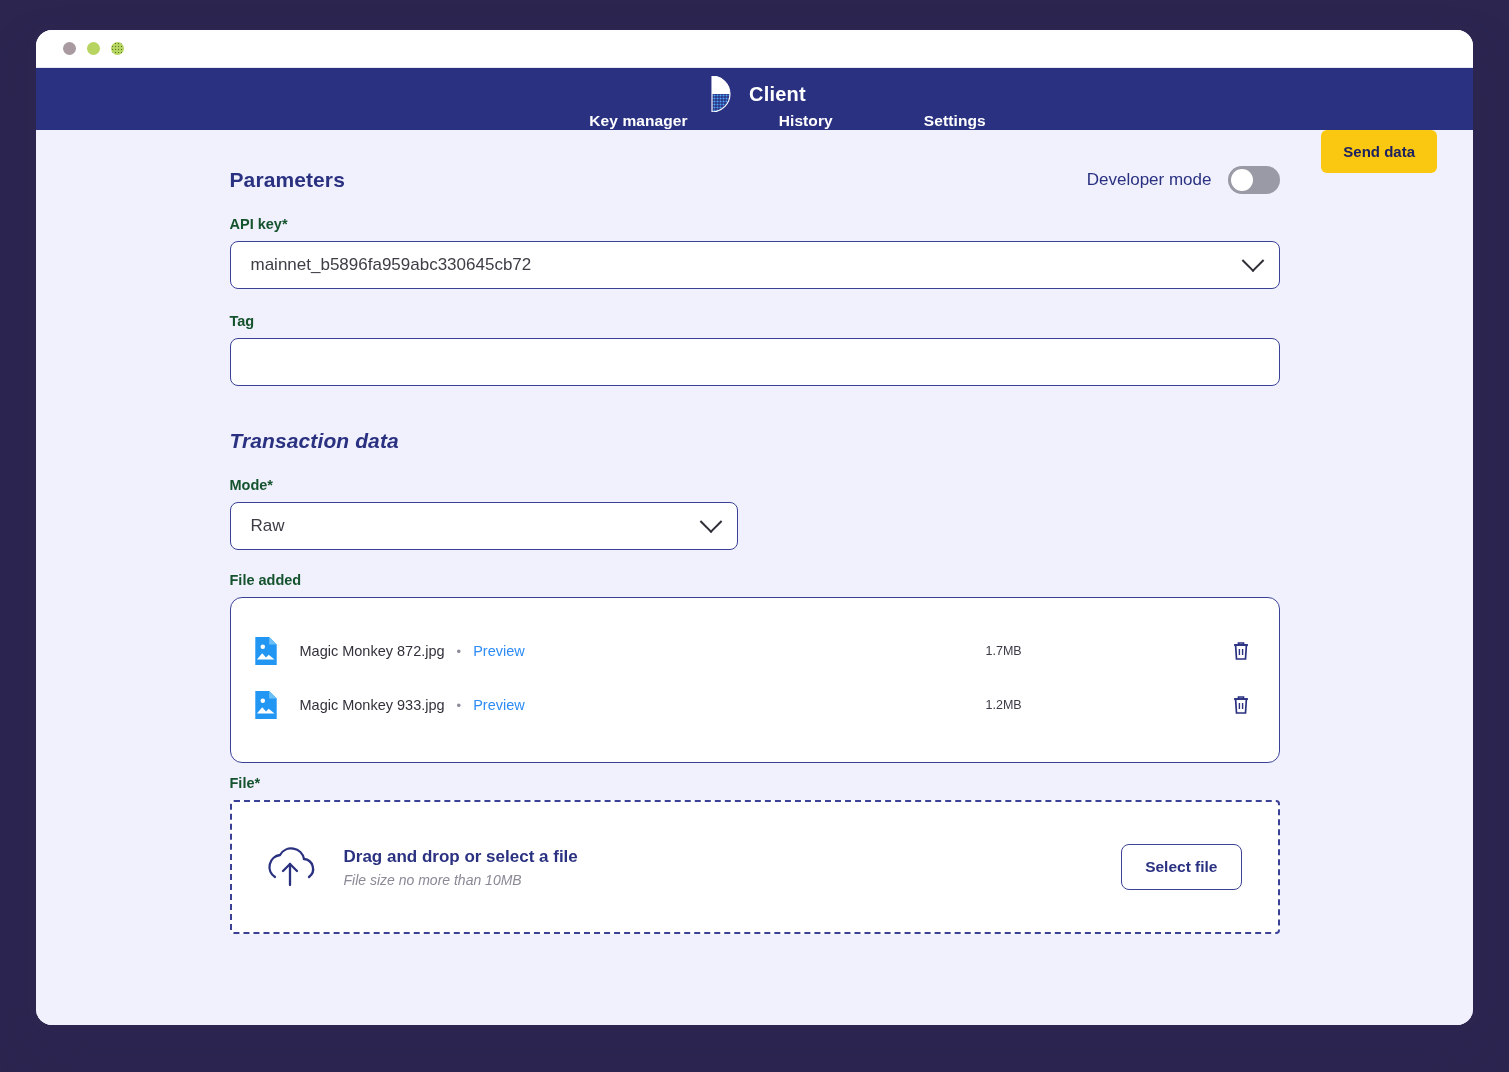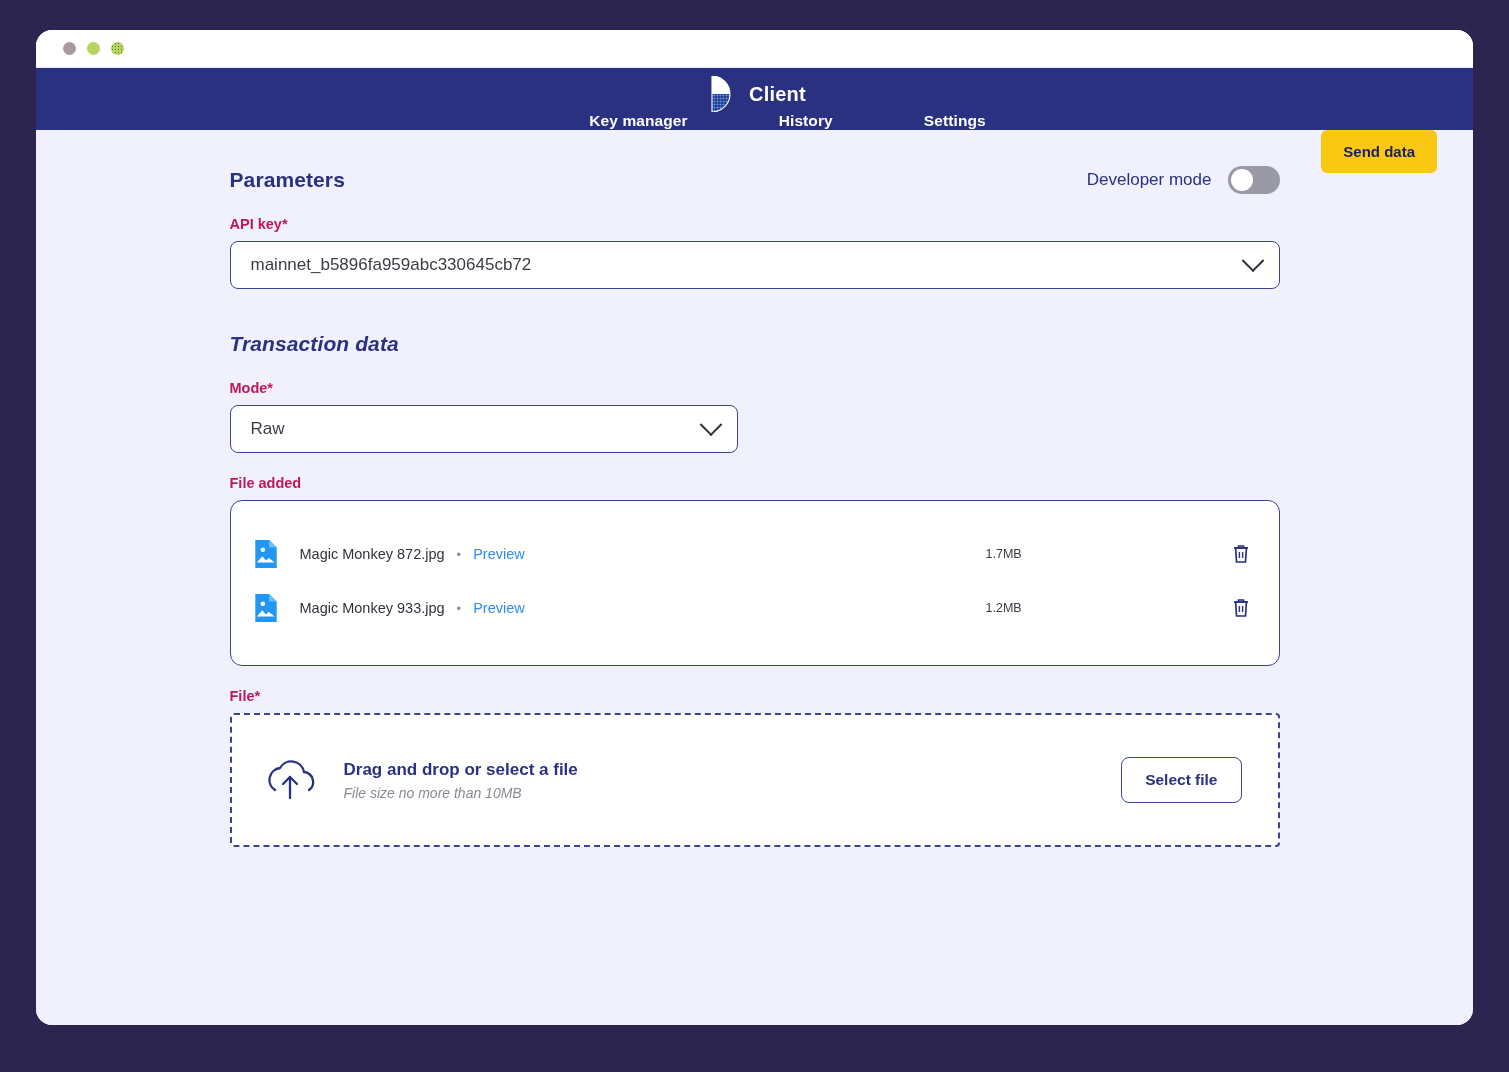--- a/index.html
+++ b/index.html
@@ -115,21 +115,21 @@
     width: 52px; height: 28px; border-radius: 14px;
     background: #9a9aa6; position: relative; cursor: pointer;
   }
   #developer-mode-toggle .knob {
     position: absolute; top: 3px; left: 3px;
     width: 22px; height: 22px; border-radius: 50%;
     background: #ffffff;
   }
 
   .field-label {
-    color: #be185d; font-size: 14.5px; font-weight: bold;
+    color: #14532d; font-size: 14.5px; font-weight: bold;
     margin-bottom: 9px; display:block;
   }
   .field-group { margin-top: 24px; }
 
   .input-shell {
     background: #ffffff;
     border: 1.6px solid #3b4296;
     border-radius: 8px;
     height: 48px;
     display: flex; align-items: center;
@@ -267,20 +267,26 @@
       </div>
 
       <div class="field-group" style="margin-top:22px;">
         <label class="field-label">API key*</label>
         <div class="input-shell">
           <input class="value" type="text" readonly="" value="mainnet_b5896fa959abc330645cb72" style="">
           <span class="chev"></span>
         </div>
       </div>
 
+      <div class="field-group" style="margin-top:24px;">
+        <label class="field-label">Tag</label>
+        <div class="input-shell">
+          <input class="value" type="text" placeholder="" style="">
+        </div>
+      </div>
 
       <div class="section-title" style="margin-top:43px;font-style:italic;">Transaction data</div>
 
       <div class="field-group" style="margin-top:24px;">
         <label class="field-label">Mode*</label>
         <div class="input-shell" id="mode-select-shell">
           <span class="value">Raw</span>
           <span class="chev"></span>
         </div>
       </div>
@@ -324,21 +330,21 @@
               <path d="M3,5 h14" stroke="#2a3180" stroke-width="1.7" fill="none"></path>
               <path d="M7.5,5 v-2 h5 v2" stroke="#2a3180" stroke-width="1.7" fill="none"></path>
               <path d="M4.6,5 h10.8 l-0.9,14 h-9 z" stroke="#2a3180" stroke-width="1.7" fill="none"></path>
               <path d="M8.4,9 v6 M11.6,9 v6" stroke="#2a3180" stroke-width="1.4" fill="none"></path>
             </svg>
           </div>
 
         </div>
       </div>
 
-      <div class="field-group" style="margin-top:22px;">
+      <div class="field-group" style="margin-top:12px;">
         <label class="field-label">File*</label>
         <div id="dropzone">
           <svg id="upload-icon" viewBox="0 0 56 48">
             <path d="M9,34 a12,12 0 0 1 5,-22 a13,13 0 0 1 24,4 a10,10 0 0 1 5,18" fill="none" stroke="#2a3180" stroke-width="2.3" stroke-linecap="round"></path>
             <path d="M24,42 v-21" fill="none" stroke="#2a3180" stroke-width="2.3" stroke-linecap="round"></path>
             <path d="M17,28 l7,-7 7,7" fill="none" stroke="#2a3180" stroke-width="2.3" stroke-linecap="round" stroke-linejoin="round"></path>
           </svg>
           <div id="dropzone-text">
             <div id="dropzone-title">Drag and drop or select a file</div>
             <div id="dropzone-subtitle">File size no more than 10MB</div>

